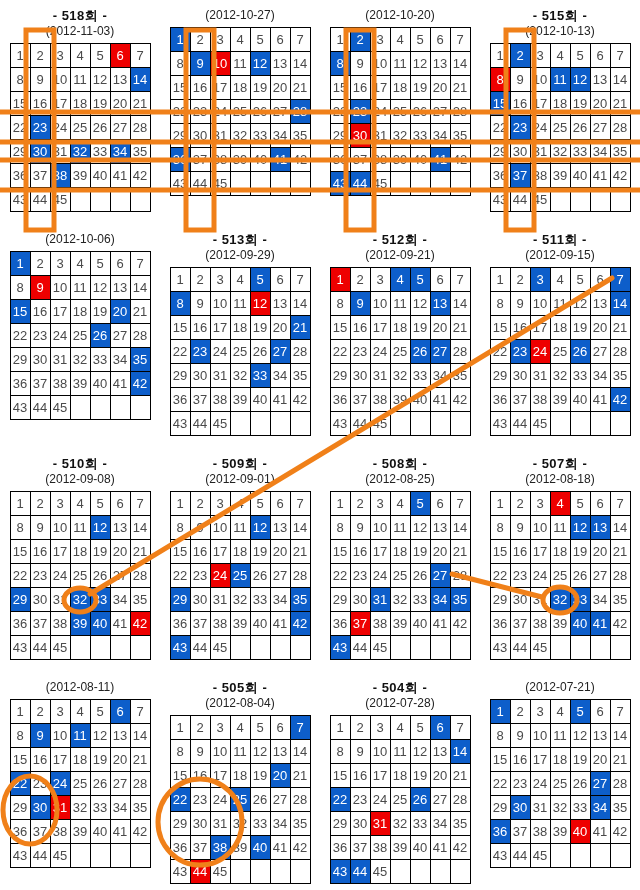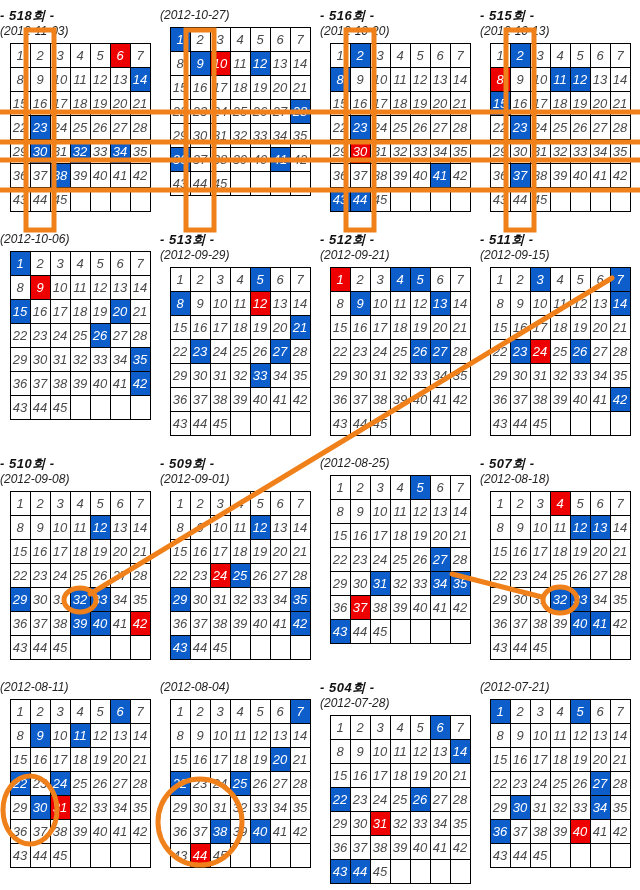--- a/index.html
+++ b/index.html
@@ -4,21 +4,21 @@
 <style>
   html,body{margin:0;padding:0;}
   body{
     width:640px;height:890px;position:relative;background:#fff;
     font-family:"Liberation Sans",sans-serif;overflow:hidden;
   }
   #board{
     position:absolute;top:8px;left:0;
     display:grid;grid-template-columns:repeat(4,160px);grid-auto-rows:224px;
   }
-  .cal{width:160px;font-style:italic;}
+  .cal{width:160px;text-align:center;}
   .cal-title{font-size:13px;font-weight:bold;color:#111;line-height:16px;letter-spacing:0.5px;}
   .cal-date{font-size:12px;color:#222;line-height:14px;margin-bottom:5px;}
   .cal-table{
     margin:0 auto;width:141px;box-sizing:border-box;
     display:grid;grid-template-columns:repeat(7,19px);grid-auto-rows:23px;
     gap:1px;background:#000;border:1px solid #000;
   }
   .cell{
     background:#fff;color:#4a4a4a;font-size:13px;
     display:flex;align-items:center;justify-content:center;
@@ -140,21 +140,20 @@
         <span class="cell">44</span>
         <span class="cell">45</span>
         <span class="cell"></span>
         <span class="cell"></span>
         <span class="cell"></span>
         <span class="cell"></span>
       </div>
   </div>
 
   <div class="cal">
-    <div class="cal-title">- 516회 -</div>
     <div class="cal-date">(2012-10-20)</div>
     <div class="cal-table">
         <span class="cell">1</span>
         <span class="cell win">2</span>
         <span class="cell">3</span>
         <span class="cell">4</span>
         <span class="cell">5</span>
         <span class="cell">6</span>
         <span class="cell">7</span>
         <span class="cell win">8</span>
@@ -587,20 +586,21 @@
         <span class="cell">44</span>
         <span class="cell">45</span>
         <span class="cell"></span>
         <span class="cell"></span>
         <span class="cell"></span>
         <span class="cell"></span>
       </div>
   </div>
 
   <div class="cal">
+    <div class="cal-title">- 508회 -</div>
     <div class="cal-date">(2012-08-25)</div>
     <div class="cal-table">
         <span class="cell">1</span>
         <span class="cell">2</span>
         <span class="cell">3</span>
         <span class="cell">4</span>
         <span class="cell win">5</span>
         <span class="cell">6</span>
         <span class="cell">7</span>
         <span class="cell">8</span>
@@ -753,20 +753,21 @@
         <span class="cell">44</span>
         <span class="cell">45</span>
         <span class="cell"></span>
         <span class="cell"></span>
         <span class="cell"></span>
         <span class="cell"></span>
       </div>
   </div>
 
   <div class="cal">
+    <div class="cal-title">- 505회 -</div>
     <div class="cal-date">(2012-08-04)</div>
     <div class="cal-table">
         <span class="cell">1</span>
         <span class="cell">2</span>
         <span class="cell">3</span>
         <span class="cell">4</span>
         <span class="cell">5</span>
         <span class="cell">6</span>
         <span class="cell win">7</span>
         <span class="cell">8</span>

